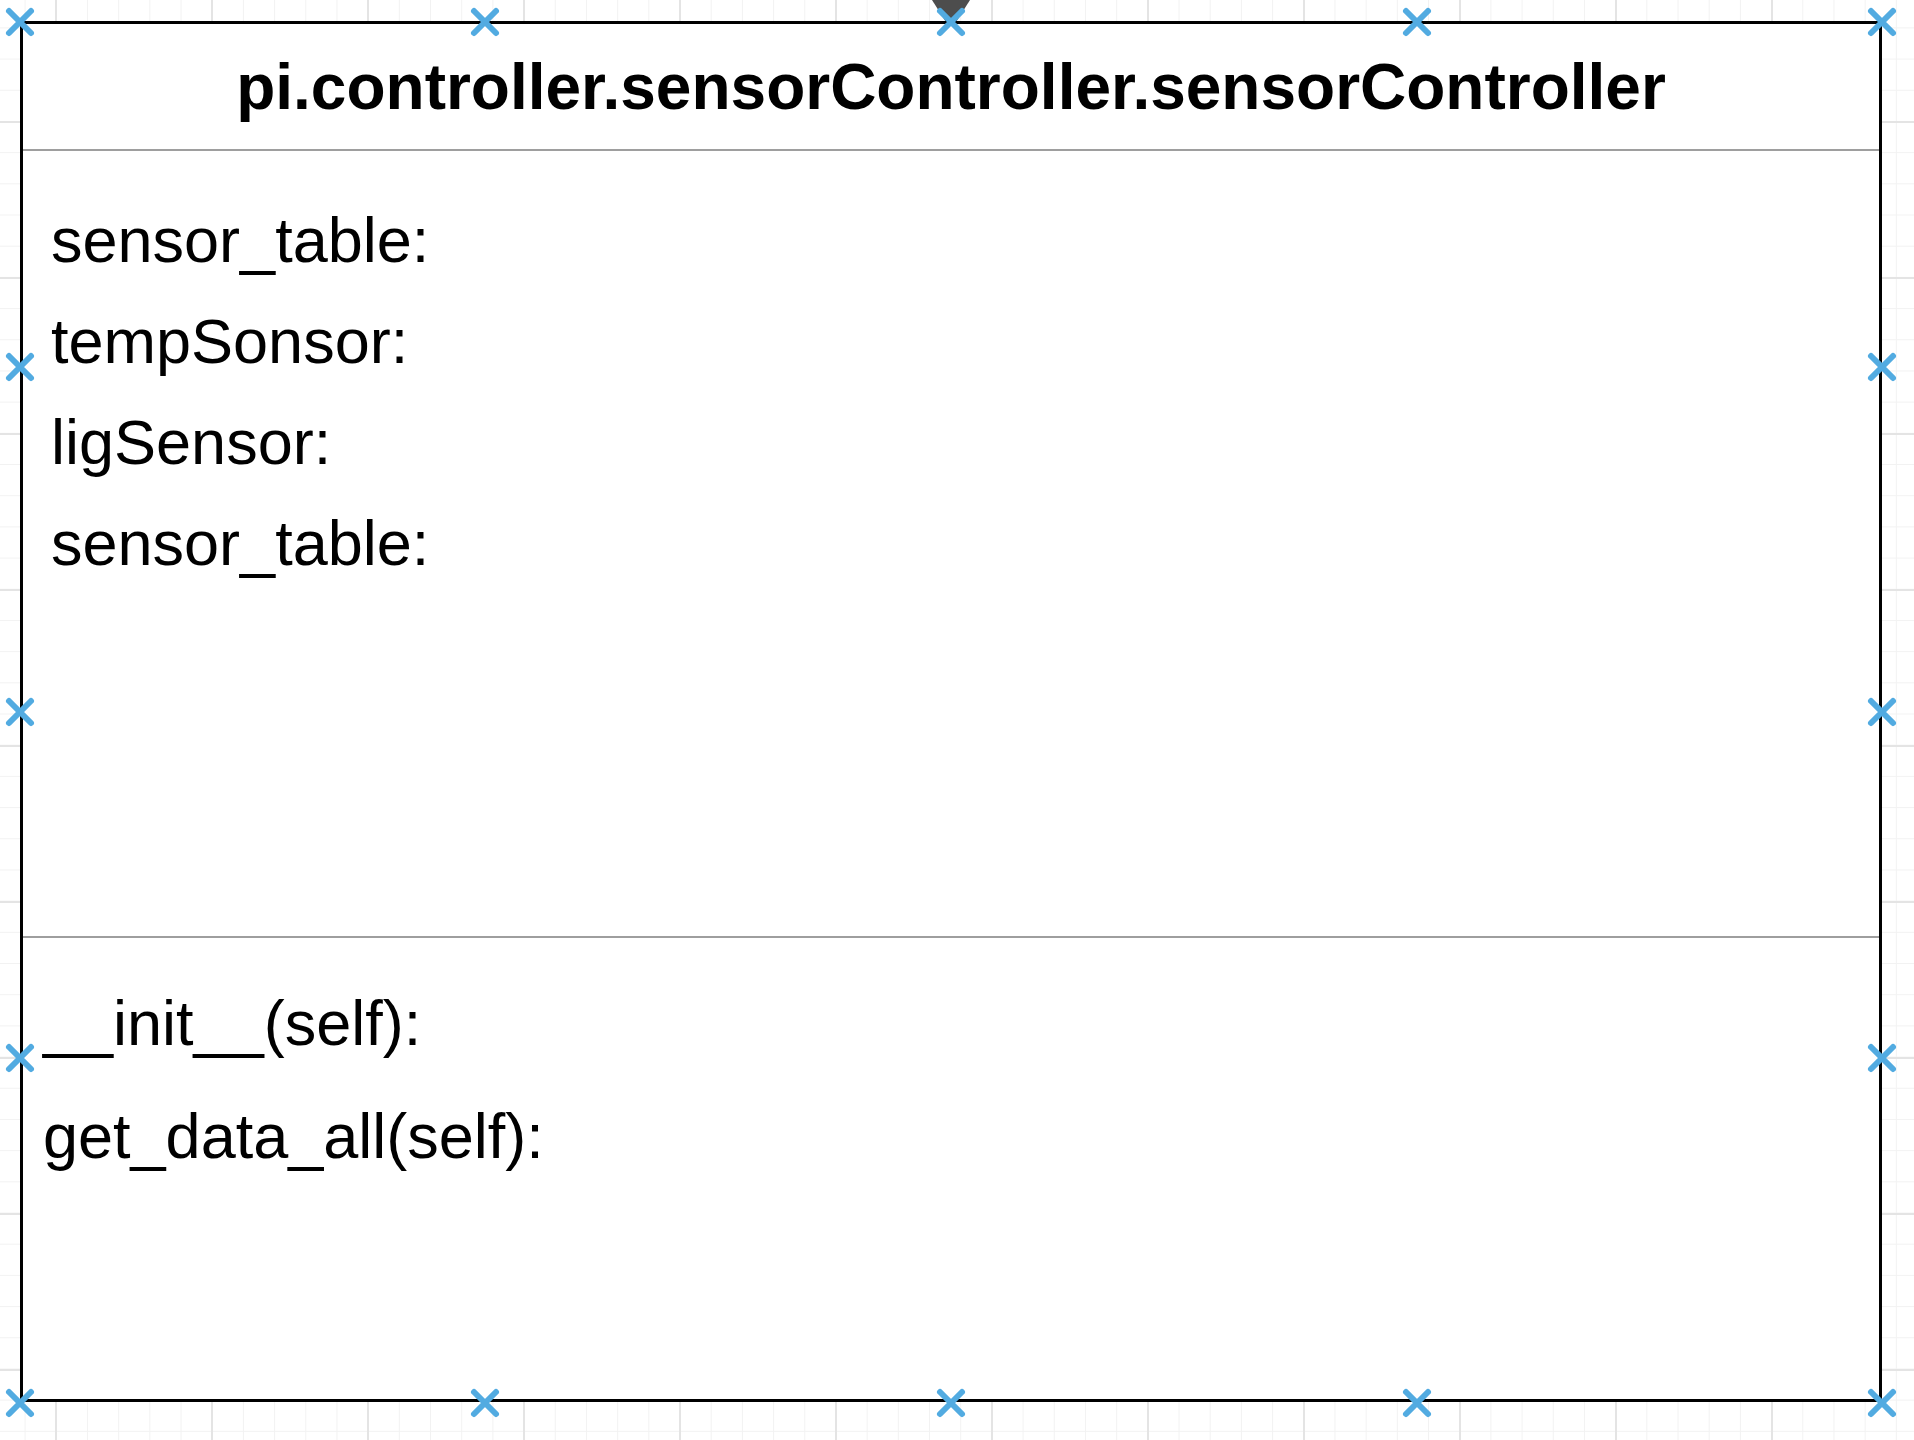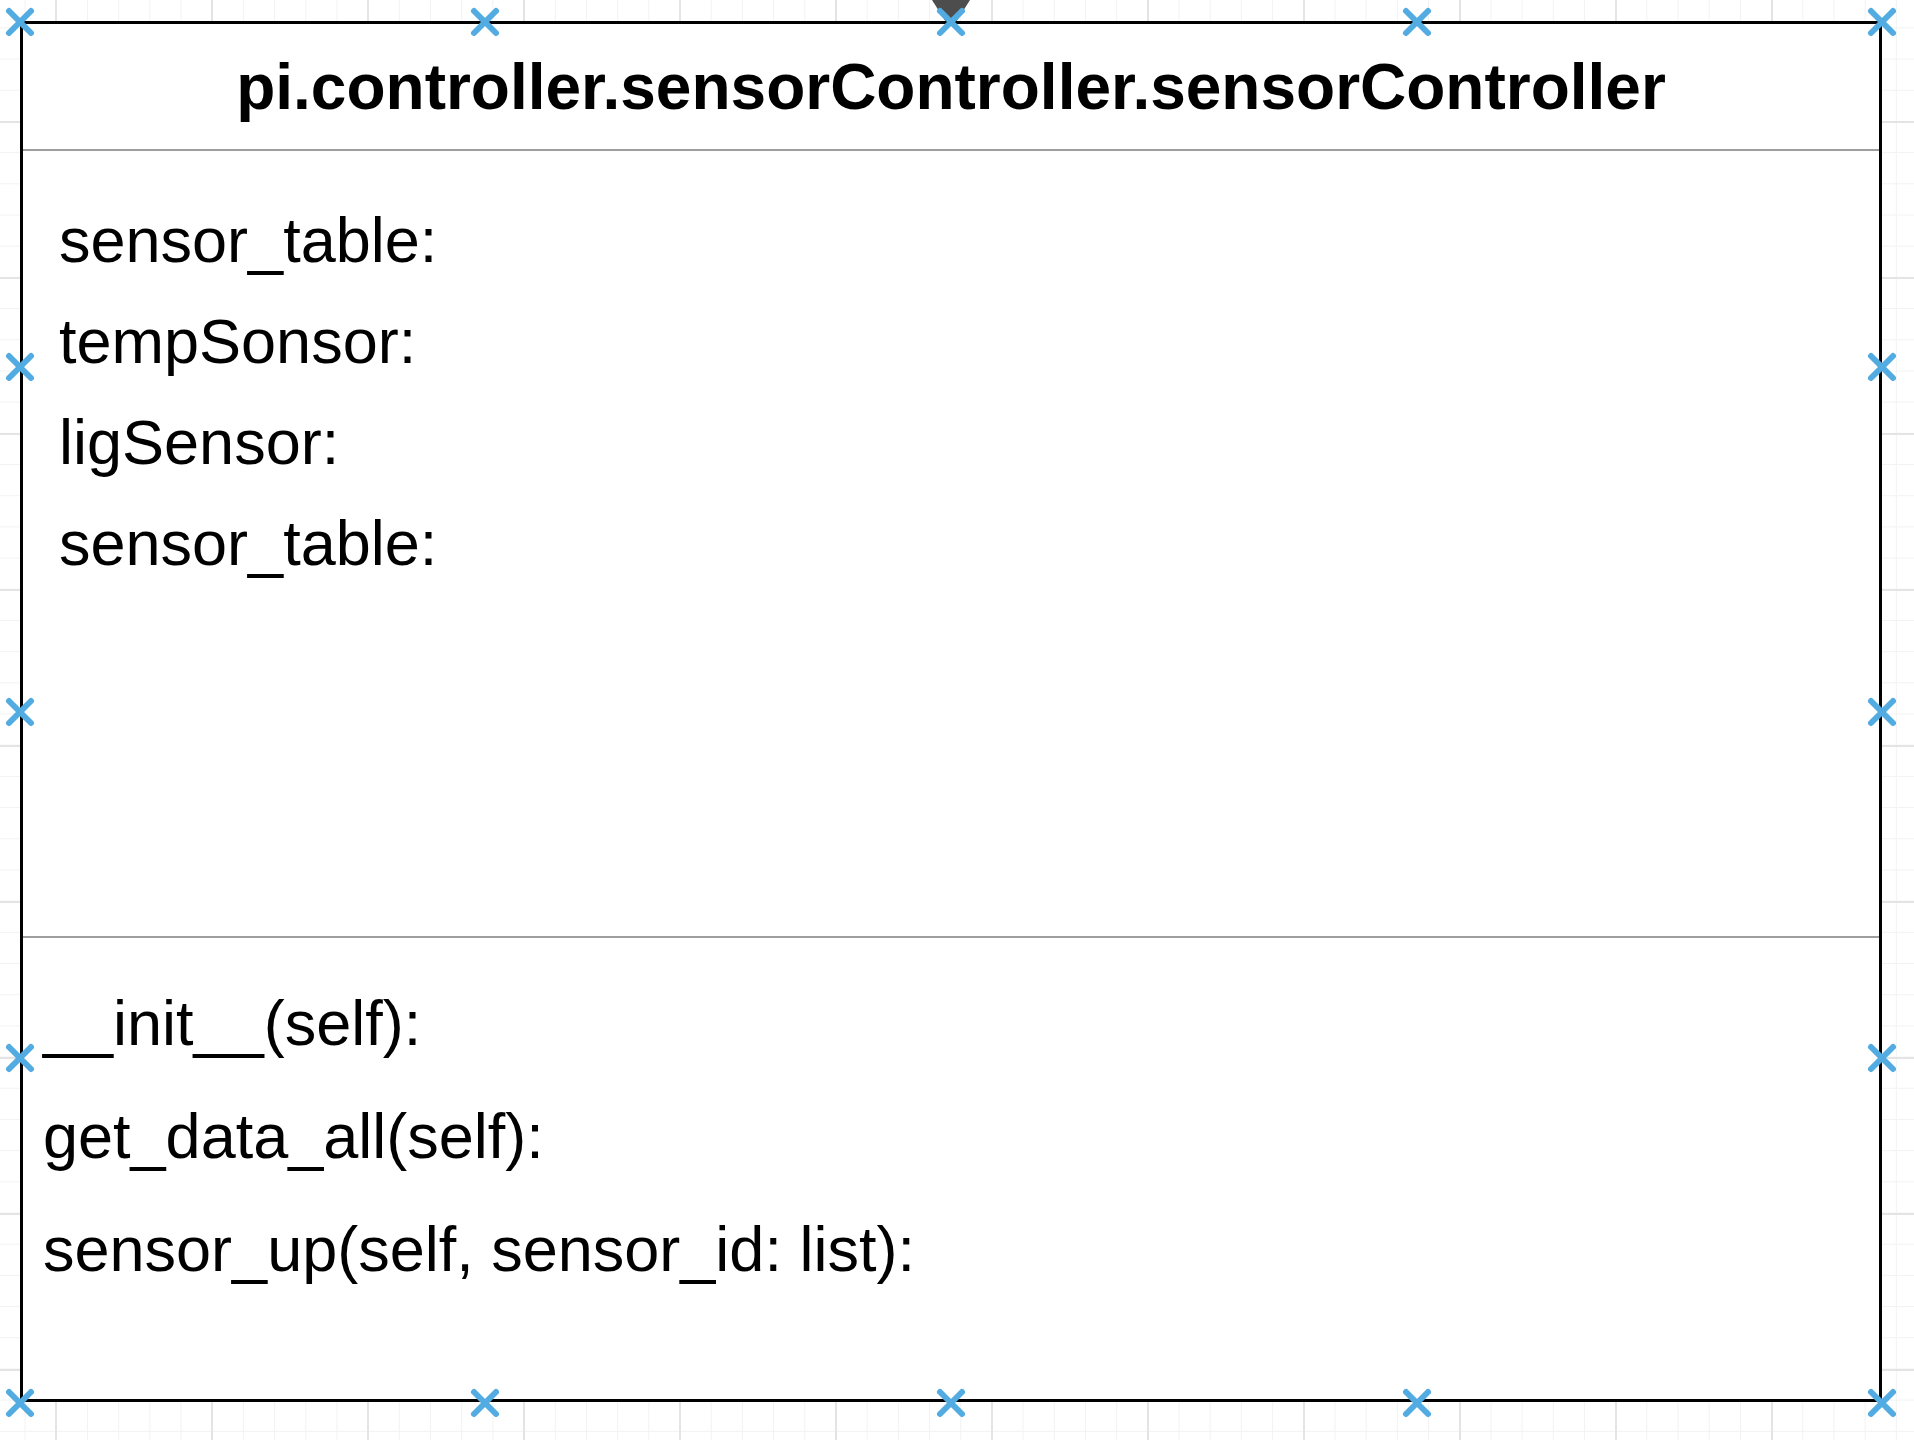--- a/index.html
+++ b/index.html
@@ -28,21 +28,21 @@
   .title-section{
     height:127px;
     box-sizing:border-box;
     display:flex;align-items:center;justify-content:center;
     font-size:64px;font-weight:bold;
     border-bottom:2px solid var(--color-separator,#9e9e9e);
   }
   .attr-section{
     height:787px;
     box-sizing:border-box;
-    padding:38px 10px 0 36px;
+    padding:38px 10px 0 28px;
     border-bottom:2px solid var(--color-separator,#9e9e9e);
   }
   .method-section{
     box-sizing:border-box;
     padding:28px 10px 0 20px;
   }
   .attr-section .row{
     height:101px;
     display:flex;align-items:center;
     font-size:63px;
@@ -82,21 +82,20 @@
     <div class="attr-section">
       <div class="row">sensor_table:</div>
       <div class="row">tempSonsor:</div>
       <div class="row">ligSensor:</div>
       <div class="row">sensor_table:</div>
     </div>
 
     <div class="method-section">
       <div class="row">__init__(self):</div>
       <div class="row">get_data_all(self):</div>
-      <div class="row">sensor_up(self, sensor_id: list):</div>
     </div>
 
   </div>
 
   <div class="conn-point" style="left:20px;top:22px">
       <svg width="34" height="34" viewBox="0 0 34 34">
         <path d="M6 6 L28 28 M28 6 L6 28" stroke="currentColor" stroke-width="6" stroke-linecap="round" fill="none"></path>
       </svg>
     </div>
   <div class="conn-point" style="left:485px;top:22px">

